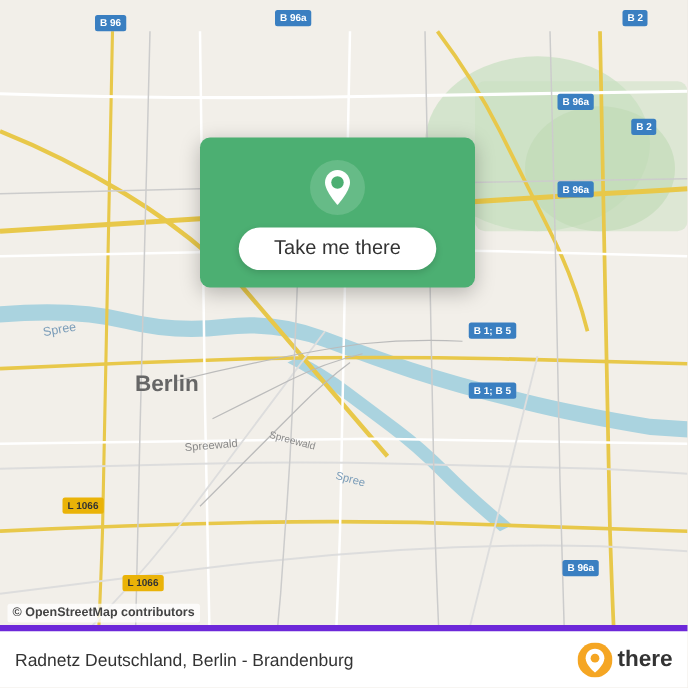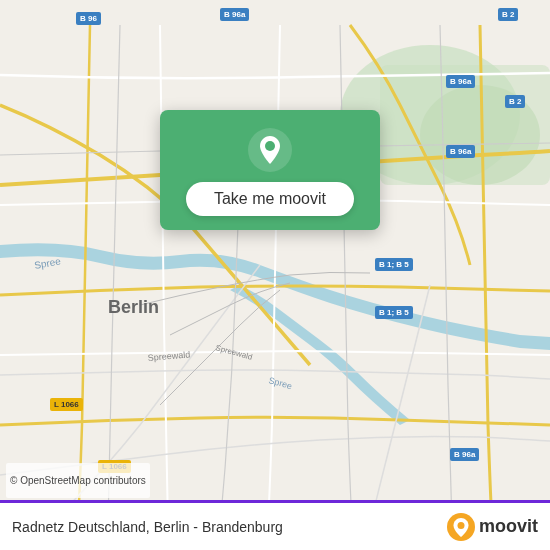--- a/index.html
+++ b/index.html
@@ -70,34 +70,35 @@
     }
 
     
     #attribution {
       position: absolute;
       bottom: 52px;
       left: 6px;
       background: rgba(255,255,255,0.75);
       font-size: 10px;
       color: #444;
-      padding: 12px 4px;
+      padding: 2px 4px;
       border-radius: 2px;
       z-index: 10;
+      font-weight: bold;
     }
 
     
     #bottom-bar {
       position: absolute;
       bottom: 0;
       left: 0;
       width: 100%;
       height: 50px;
       background: white;
-      border-top: 3px solid #6d28d9;
+      border-top: 5px solid #6d28d9;
       display: flex;
       align-items: center;
       justify-content: space-between;
       padding: 0 12px;
       z-index: 10;
     }
 
     #bottom-bar .title {
       font-size: 14px;
       color: #333;
@@ -212,33 +213,33 @@
   <div class="road-badge yellow" style="left:98px;top:460px;">L 1066</div>
 
   <div id="popup-card">
 
     <svg class="pin-icon" viewBox="0 0 44 44" xmlns="http://www.w3.org/2000/svg">
       <circle cx="22" cy="22" r="22" fill="rgba(255,255,255,0.15)"></circle>
       <path d="M22 8 C16.5 8 12 12.5 12 18 C12 25 22 36 22 36 C22 36 32 25 32 18 C32 12.5 27.5 8 22 8Z" fill="white"></path>
       <circle cx="22" cy="18" r="5" fill="#4caf72"></circle>
     </svg>
 
-    <button class="take-me-btn">Take me moovit</button>
+    <button class="take-me-btn">Take me there</button>
   </div>
 
   <div id="attribution">
     <span>© OpenStreetMap contributors</span>
   </div>
 
   <div id="bottom-bar">
     <span class="title">Radnetz Deutschland, Berlin - Brandenburg</span>
     <div id="moovit-logo">
 
       <svg class="logo-icon" viewBox="0 0 28 28" xmlns="http://www.w3.org/2000/svg">
         <circle cx="14" cy="14" r="14" fill="#f5a623"></circle>
         <path d="M14 5 C9.8 5 6.5 8.3 6.5 12.5 C6.5 18 14 24 14 24 C14 24 21.5 18 21.5 12.5 C21.5 8.3 18.2 5 14 5Z" fill="white"></path>
         <circle cx="14" cy="12.5" r="3.5" fill="#f5a623"></circle>
       </svg>
-      <span class="logo-text">moovit</span>
+      <span class="logo-text">there</span>
     </div>
   </div>
 
 </div>
 
 </body></html>

